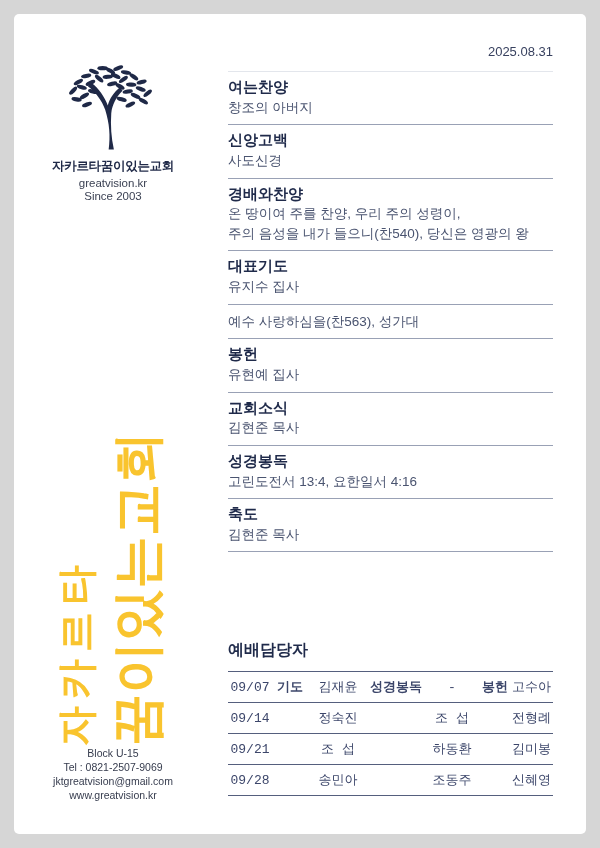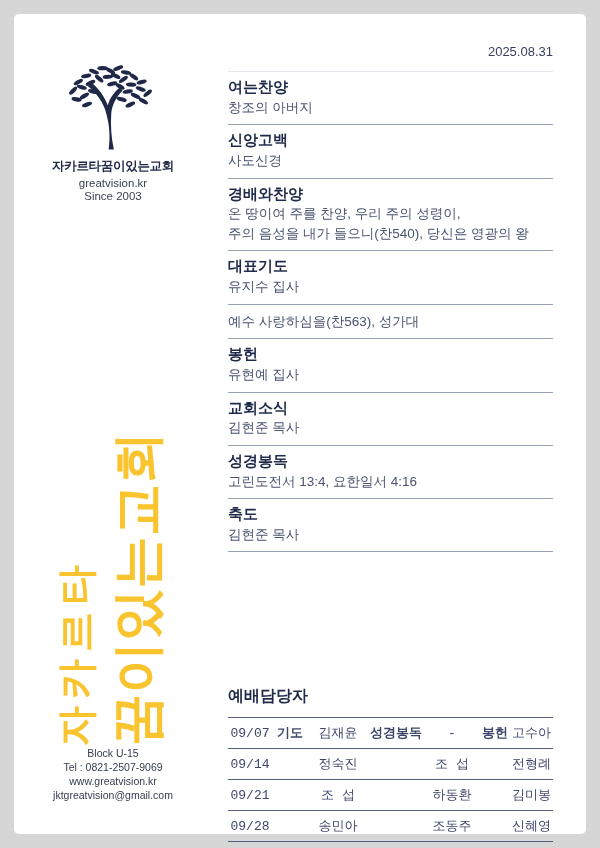--- a/index.html
+++ b/index.html
@@ -43,21 +43,21 @@
   
   .main { position:absolute; left:214px; top:30px; width:325px; }
   .date-line { text-align:right; font-size:13px; color:#38415f; height:18px; margin-bottom:9px; }
 
   .sections { border-top:1px solid #e3e6ec; }
   .section { padding:6px 0 8px; border-bottom:1px solid #99a1b5; }
   .section-title { font-size:15px; font-weight:bold; color:#1f2a4a; line-height:1.25; }
   .section-line { font-size:13.5px; color:#4a5470; line-height:1.3; margin-top:2px; }
 
   
-  .team { position:absolute; left:214px; top:672px; width:325px; }
+  .team { position:absolute; left:214px; top:626px; width:325px; }
   .team-title { font-size:16px; font-weight:bold; color:#1f2a4a; margin-bottom:10px; }
   table.team-table { width:100%; border-collapse:collapse; table-layout:fixed;
                      border-top:1px solid #555f7d; }
   table.team-table td { font-size:13px; color:#3c466a; padding:6px 0; text-align:center;
                         white-space:nowrap; overflow:hidden;font-family:Liberation Mono, monospace; }
   table.team-table tr { border-bottom:1px solid #555f7d; }
   td.c-date { text-align:left; }
   td.c-label { font-weight:bold; color:#222d4f; }
   col.w-date  { width:44px; }
   col.w-lab1  { width:36px; }
@@ -120,22 +120,22 @@
     <div class="vertical-wrap">
       <div class="vertical-text">
         <div class="vb-line1">자카르타</div>
         <div class="vb-line2">꿈이있는교회</div>
       </div>
     </div>
 
     <div class="address">
       <div>Block U-15</div>
       <div>Tel : 0821-2507-9069</div>
+      <div>jktgreatvision@gmail.com</div>
       <div>www.greatvision.kr</div>
-      <div>jktgreatvision@gmail.com</div>
     </div>
   </div>
 
   <div class="main">
     <div class="date-line">2025.08.31</div>
 
     <div class="sections">
 
       <div class="section">
         <div class="section-title">여는찬양</div>

